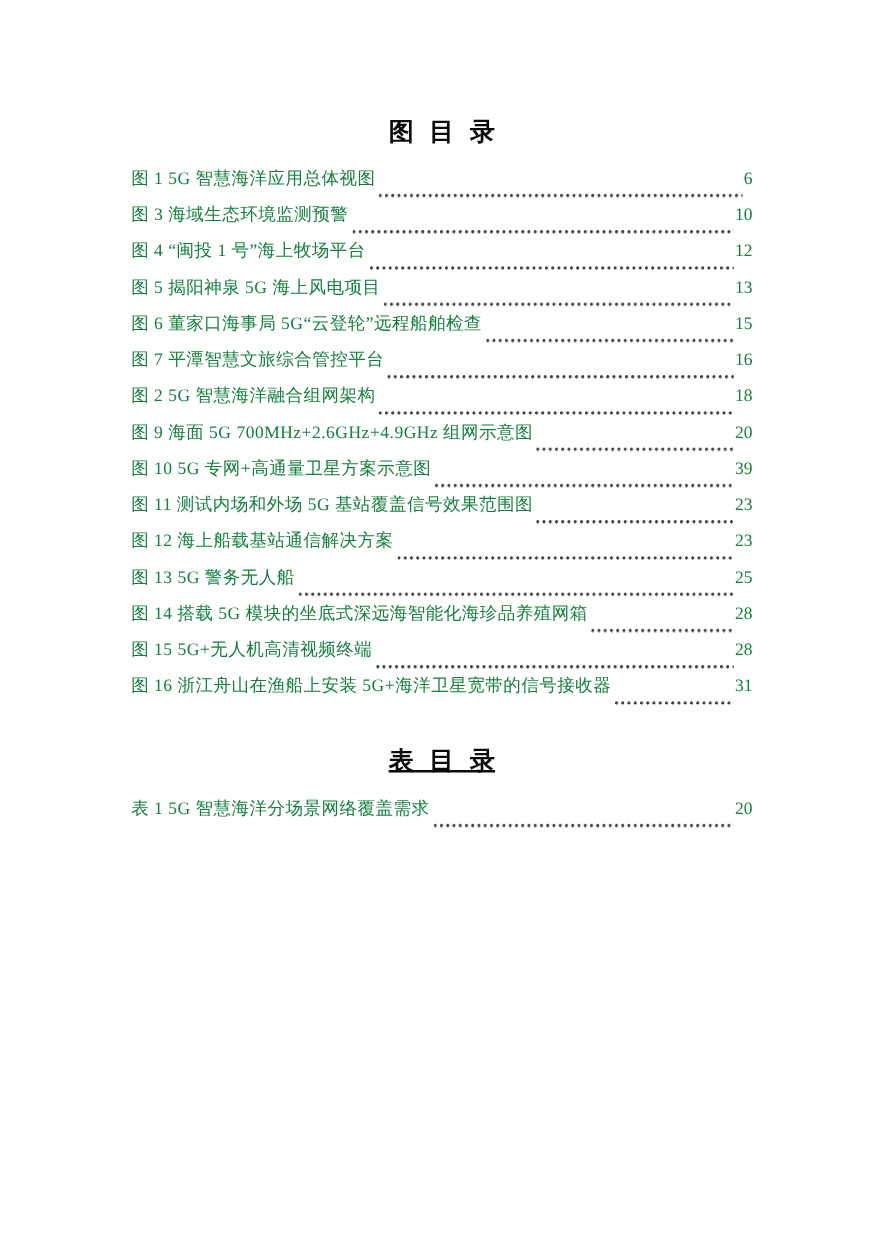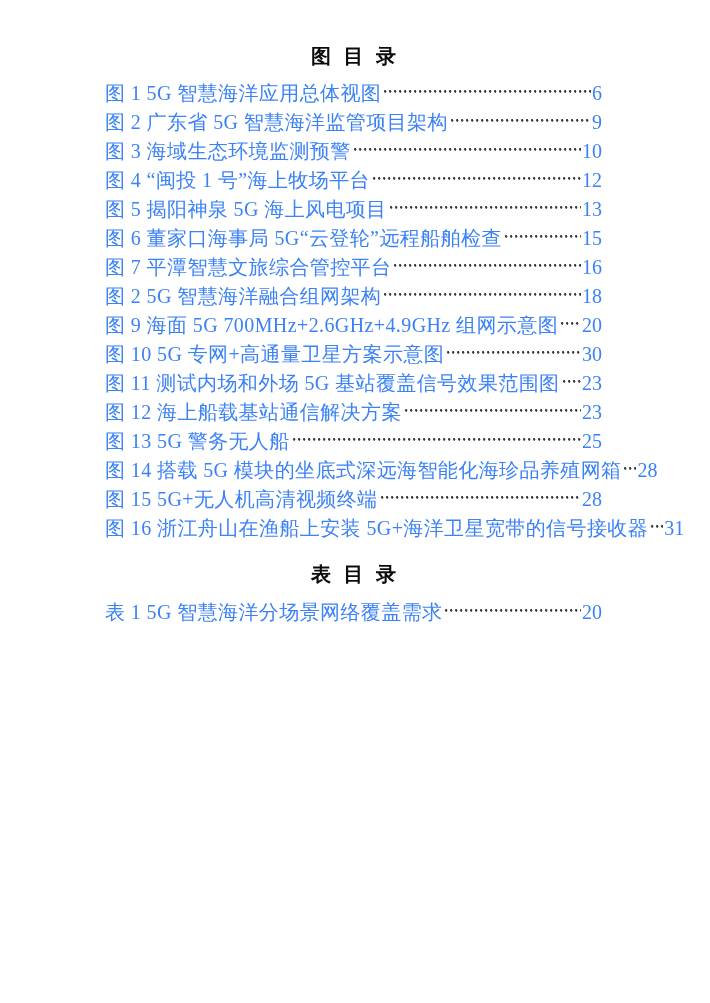--- a/index.html
+++ b/index.html
@@ -25,31 +25,31 @@
   .section-title {
     font-family: "Liberation Sans", "DejaVu Sans", sans-serif;
     font-weight: bold;
     font-size: 20px;
     line-height: 23px;
     text-align: center;
     color: #0a0a0a;
     word-spacing: 7px;
     margin: 0;
   }
-  .figures-title { margin-top: 45px; margin-bottom: 11px; }
-  .tables-title  { margin-top: 20px; margin-bottom: 12px; }
+  .figures-title { margin-top: 95px; margin-bottom: 11px; }
+  .tables-title  { margin-top: 34px; margin-bottom: 12px; text-decoration: underline; }
 
   .toc-list { width: 100%; }
   .toc-row {
     display: flex;
-    align-items: flex-start;
+    align-items: flex-end;
     line-height: 29px;
-    font-size: 20px;
+    font-size: 14px;
     letter-spacing: 0.4px;
-    color: #3b82f6;
+    color: #15803d;
   }
   .toc-label { white-space: nowrap; }
   .toc-dots {
     flex: 1;
     min-width: 12px;
     height: 14px;
     margin: 0 1px 0 3px;
     background-image: radial-gradient(circle at 1.2px 1.4px, #3d3d3d 1.05px, transparent 1.45px);
     background-size: 5px 3px;
     background-repeat: repeat-x;
@@ -65,25 +65,20 @@
 
     <h1 class="section-title figures-title">图 目 录</h1>
 
     <div class="toc-list" id="figures-list">
   <div class="toc-row">
     <span class="toc-label">图 1 5G 智慧海洋应用总体视图</span>
     <span class="toc-dots"></span>
     <span class="toc-page">6</span>
   </div>
 
-  <div class="toc-row">
-    <span class="toc-label">图 2 广东省 5G 智慧海洋监管项目架构</span>
-    <span class="toc-dots"></span>
-    <span class="toc-page">9</span>
-  </div>
 
   <div class="toc-row">
     <span class="toc-label">图 3 海域生态环境监测预警</span>
     <span class="toc-dots"></span>
     <span class="toc-page">10</span>
   </div>
 
   <div class="toc-row">
     <span class="toc-label">图 4 “闽投 1 号”海上牧场平台</span>
     <span class="toc-dots"></span>
@@ -116,21 +111,21 @@
 
   <div class="toc-row">
     <span class="toc-label">图 9 海面 5G 700MHz+2.6GHz+4.9GHz 组网示意图</span>
     <span class="toc-dots"></span>
     <span class="toc-page">20</span>
   </div>
 
   <div class="toc-row">
     <span class="toc-label">图 10 5G 专网+高通量卫星方案示意图</span>
     <span class="toc-dots"></span>
-    <span class="toc-page">30</span>
+    <span class="toc-page">39</span>
   </div>
 
   <div class="toc-row">
     <span class="toc-label">图 11 测试内场和外场 5G 基站覆盖信号效果范围图</span>
     <span class="toc-dots"></span>
     <span class="toc-page">23</span>
   </div>
 
   <div class="toc-row">
     <span class="toc-label">图 12 海上船载基站通信解决方案</span>

